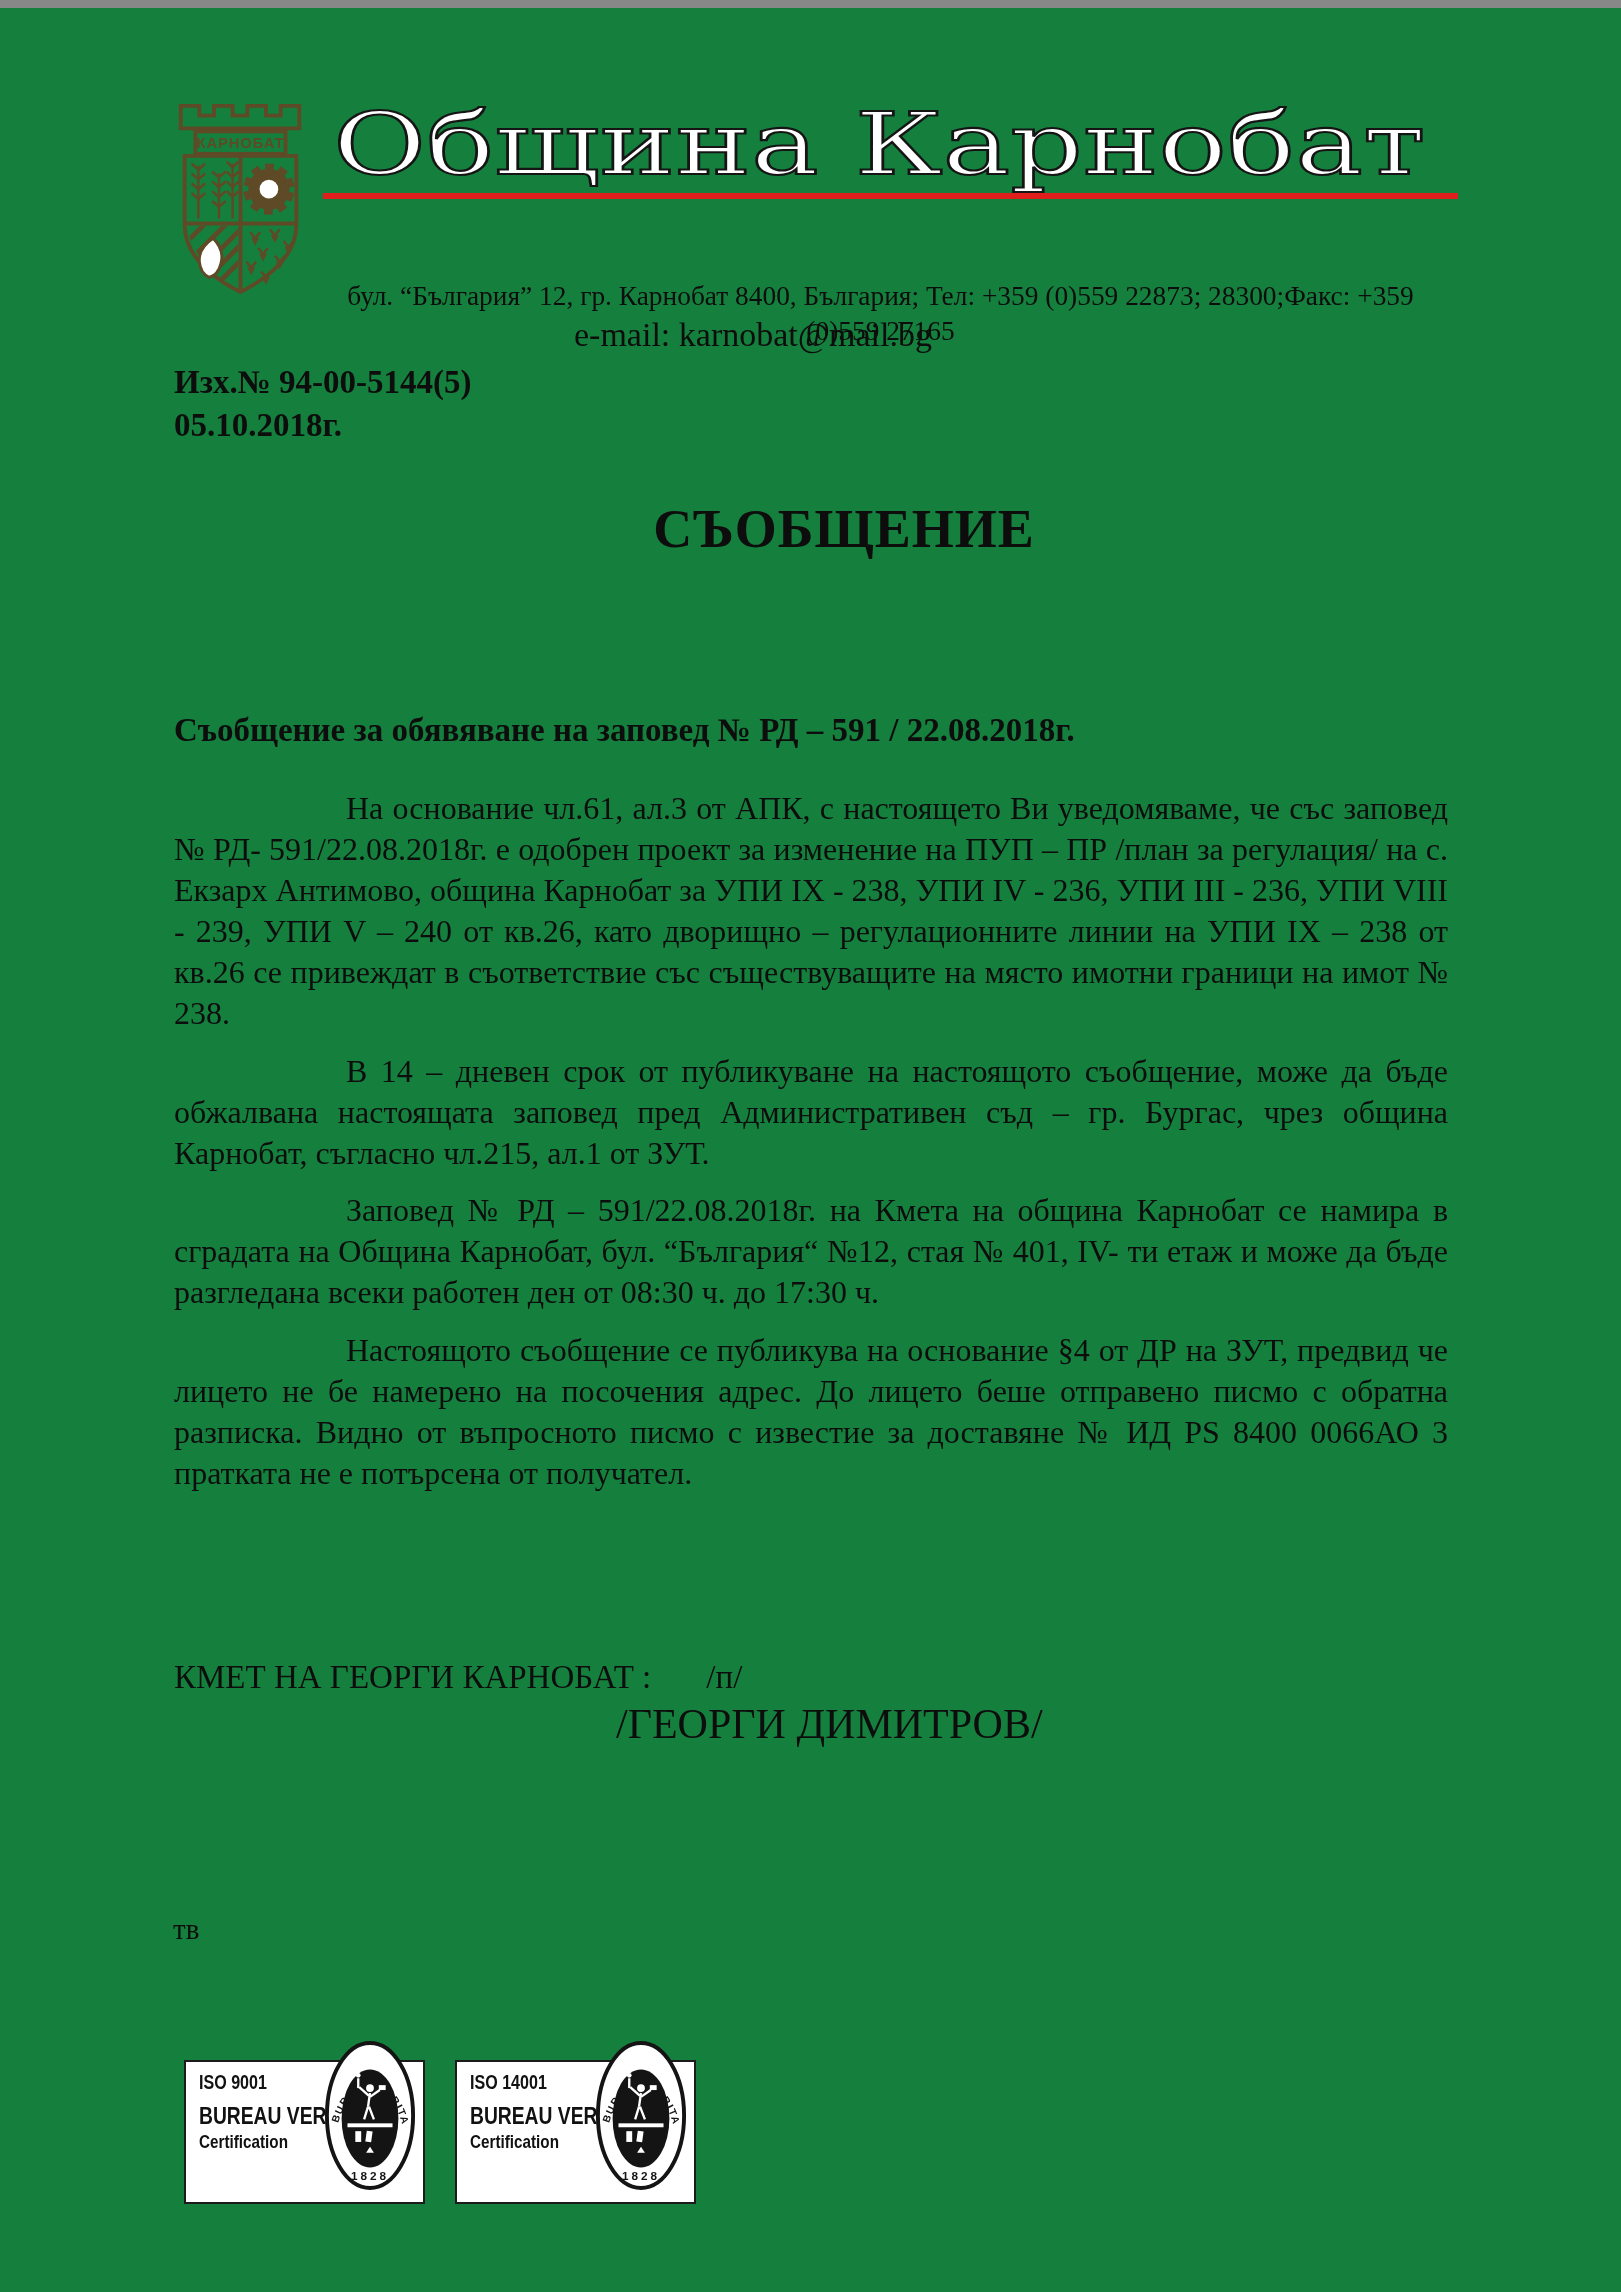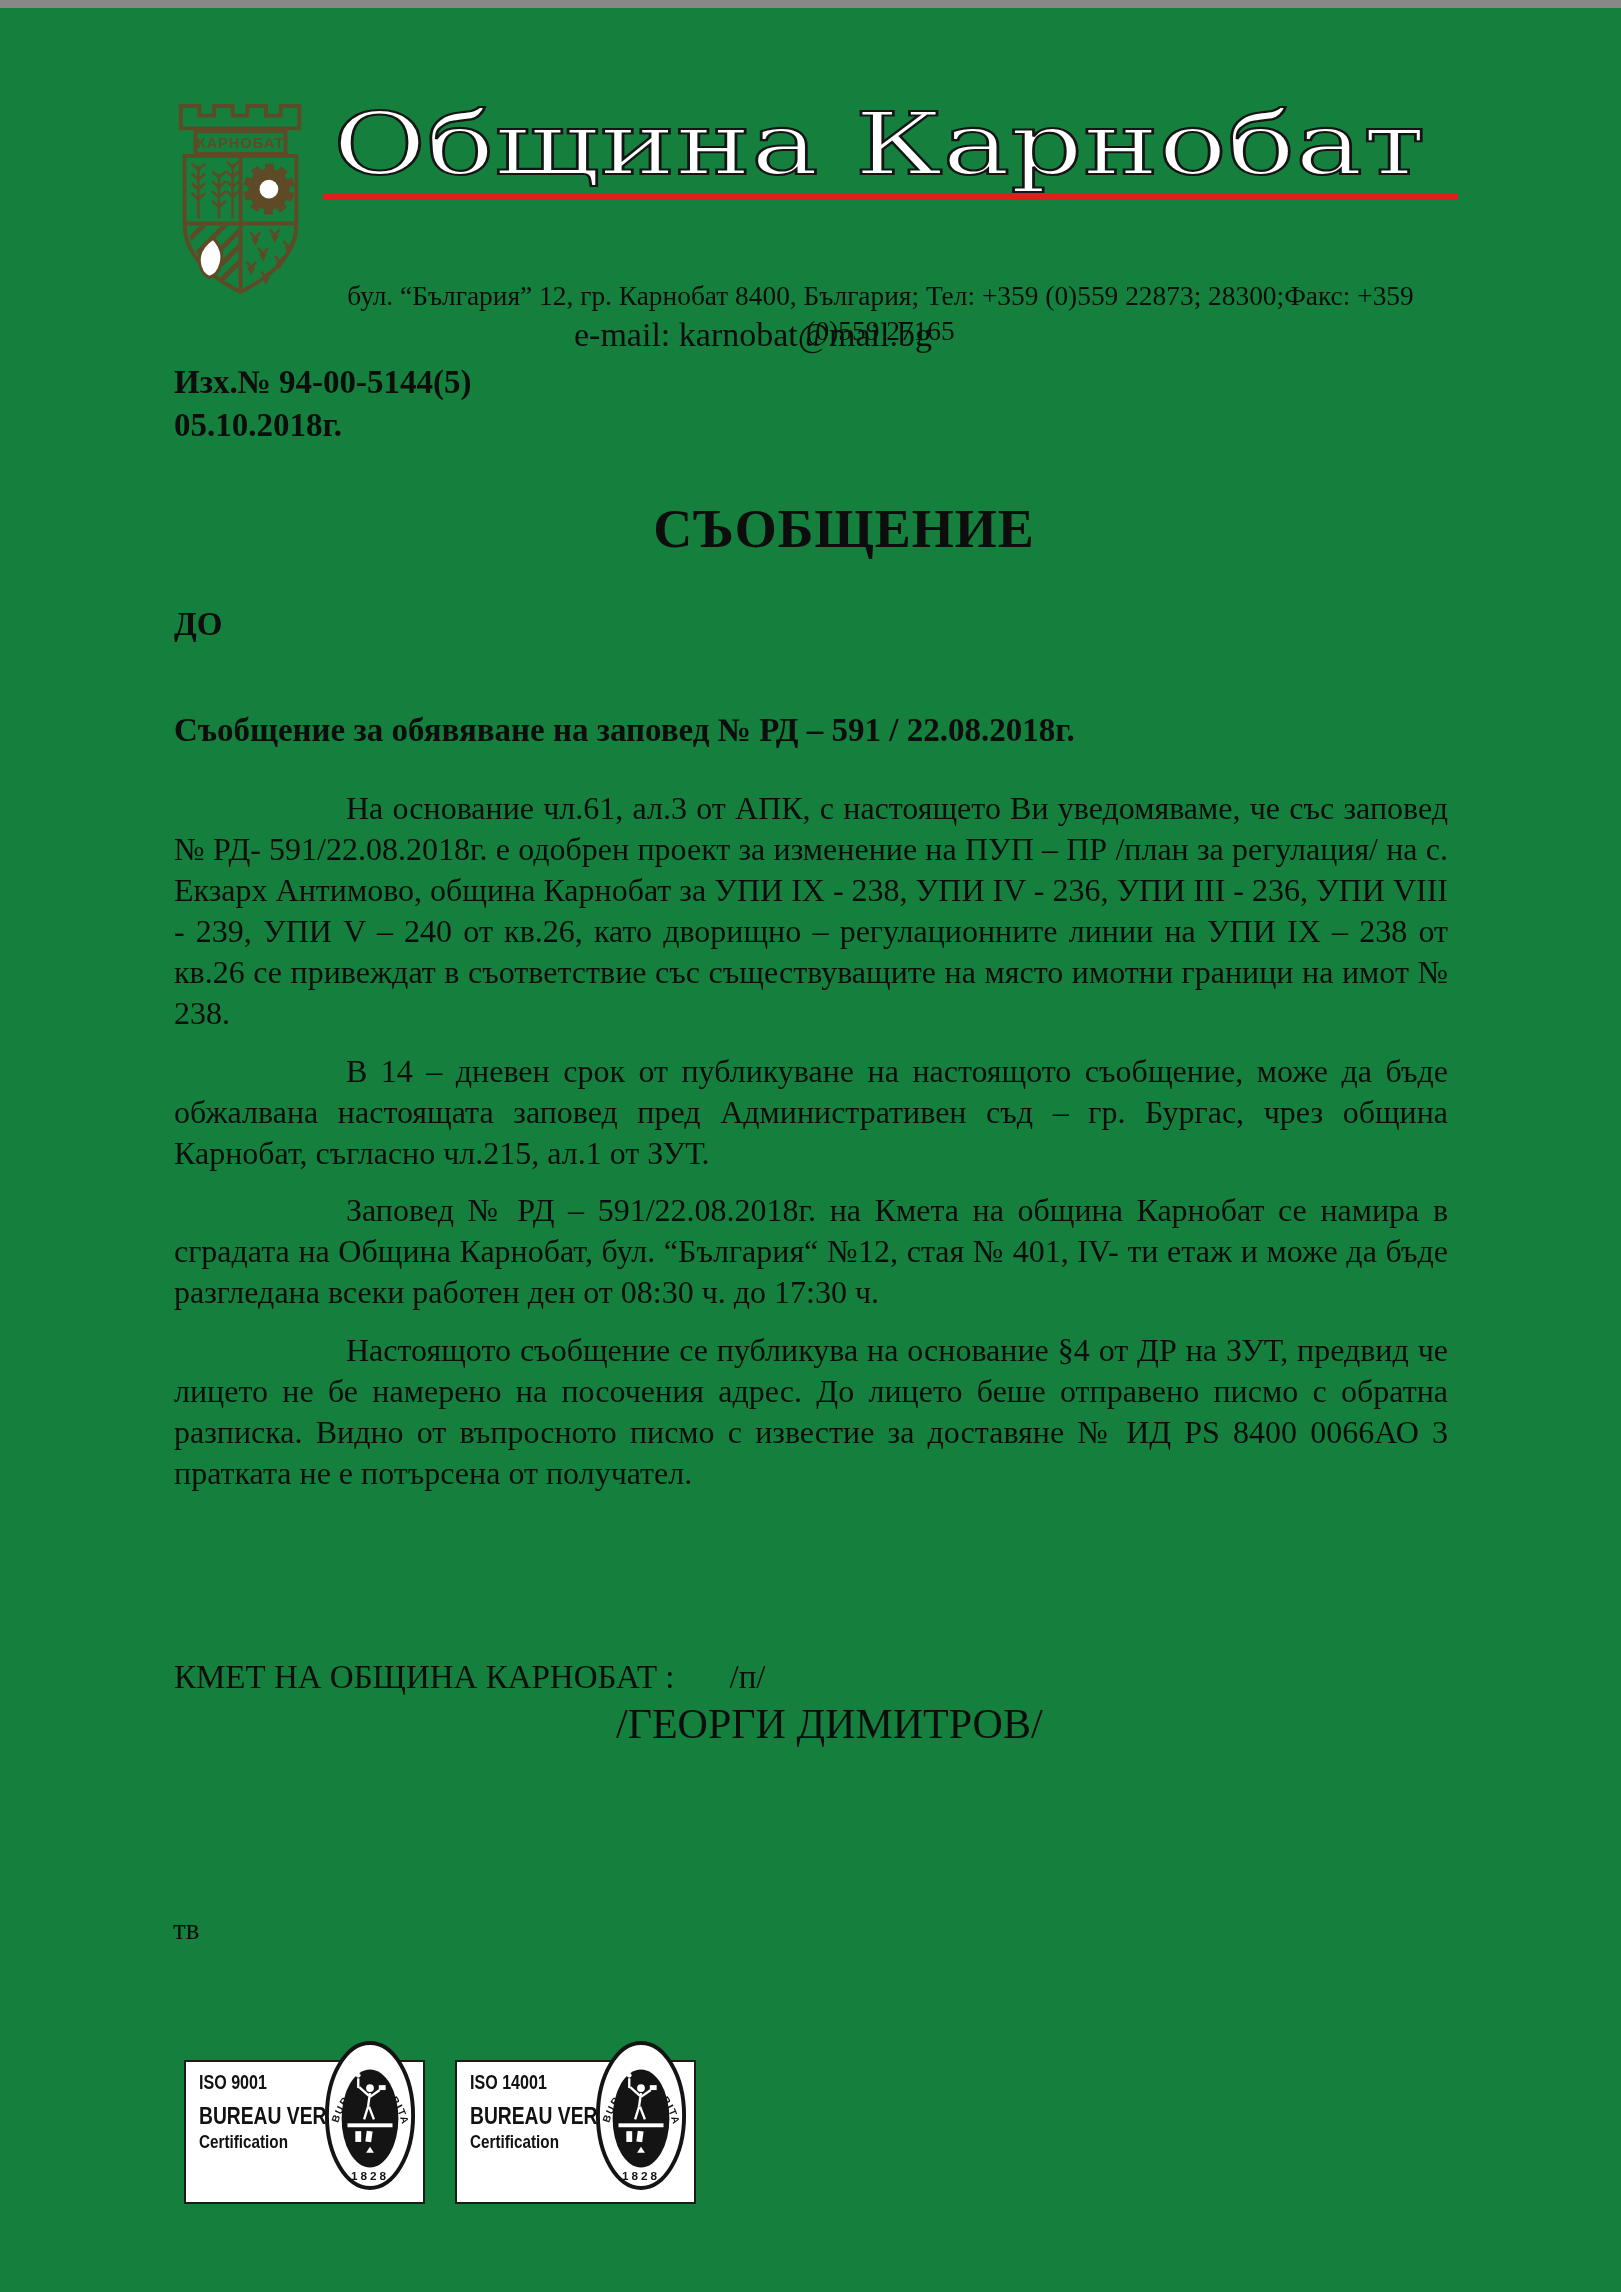--- a/index.html
+++ b/index.html
@@ -150,33 +150,32 @@
   <div id="email-line">e-mail: karnobat@mail.bg</div>
 
   <div id="ref-block">
     <div>Изх.№ 94-00-5144(5)</div>
     <div>05.10.2018г.</div>
   </div>
 
   <div id="doc-title">СЪОБЩЕНИЕ</div>
 
   <div id="to-block">
-    <div>ДО</div>
   </div>
 
   <div id="subject-line">Съобщение за обявяване на заповед № РД – 591 / 22.08.2018г.</div>
 
   <div id="body-block">
     <p>На основание чл.61, ал.3 от АПК, с настоящето Ви уведомяваме, че със заповед № РД- 591/22.08.2018г. е одобрен проект за изменение на ПУП – ПР /план за регулация/ на с. Екзарх Антимово, община Карнобат за УПИ IX - 238, УПИ IV - 236, УПИ III - 236, УПИ VIII - 239, УПИ V – 240 от кв.26, като дворищно – регулационните линии на УПИ IX – 238 от кв.26 се привеждат в съответствие със съществуващите на място имотни граници на имот № 238.</p>
     <p>В 14 – дневен срок от публикуване на настоящото съобщение, може да бъде обжалвана настоящата заповед пред Административен съд – гр. Бургас, чрез община Карнобат, съгласно чл.215, ал.1 от ЗУТ.</p>
     <p>Заповед № РД – 591/22.08.2018г. на Кмета на община Карнобат се намира в сградата на Община Карнобат, бул. “България“ №12, стая № 401, IV- ти етаж и може да бъде разгледана всеки работен ден от 08:30 ч. до 17:30 ч.</p>
     <p>Настоящото съобщение се публикува на основание §4 от ДР на ЗУТ, предвид че лицето не бе намерено на посочения адрес. До лицето беше отправено писмо с обратна разписка. Видно от въпросното писмо с известие за доставяне № ИД PS 8400 0066АО 3 пратката не е потърсена от получател.</p>
   </div>
 
-  <div id="sig-line"><span>КМЕТ НА ОБЩИНА КАРНОБАТ :</span><span class="gap"></span><span>/п/</span>
+  <div id="sig-line"><span>КМЕТ НА ГЕОРГИ КАРНОБАТ :</span><span class="gap"></span><span>/п/</span>
   </div>
   <div id="sig-name">/ГЕОРГИ ДИМИТРОВ/</div>
 
   <div id="initials">тв</div>
 
   <div class="cert" id="cert-0">
     <div class="box"></div>
     <div class="txt">
       <div class="iso">ISO 9001</div>
       <div class="bv">BUREAU VERITAS</div>

